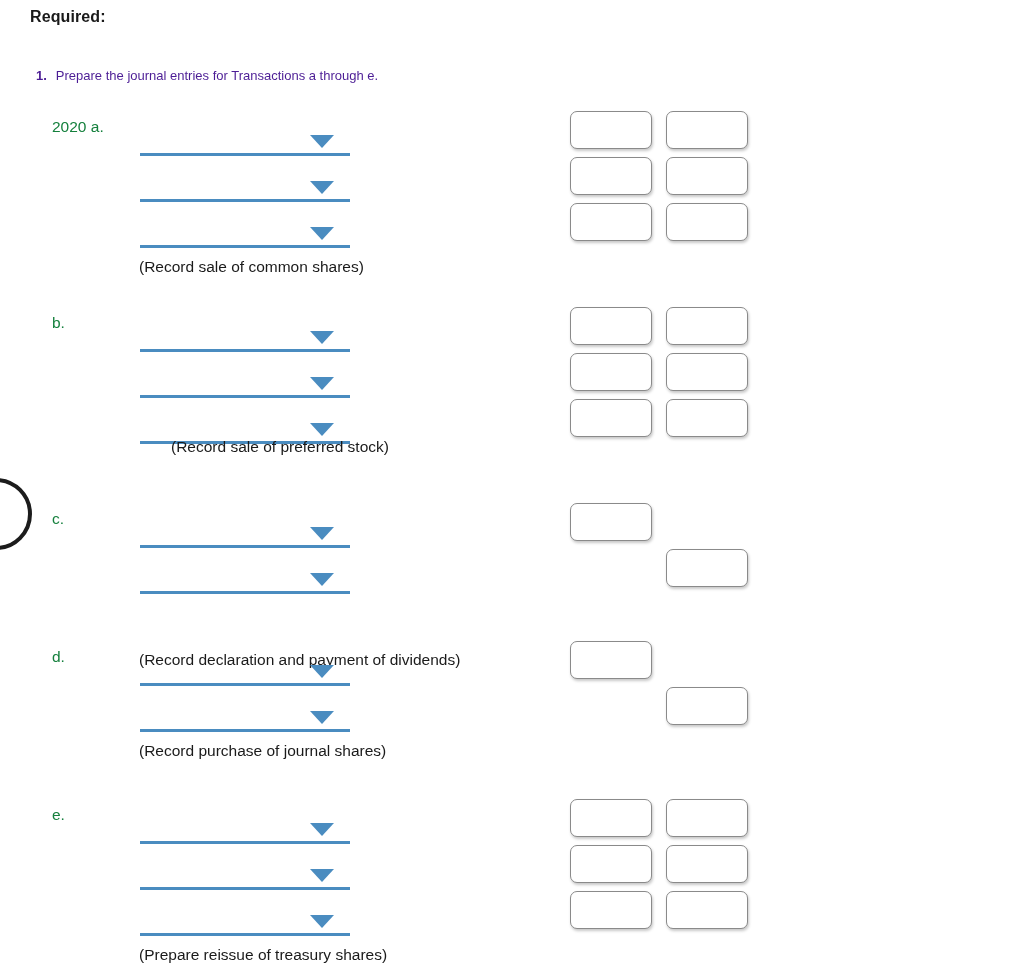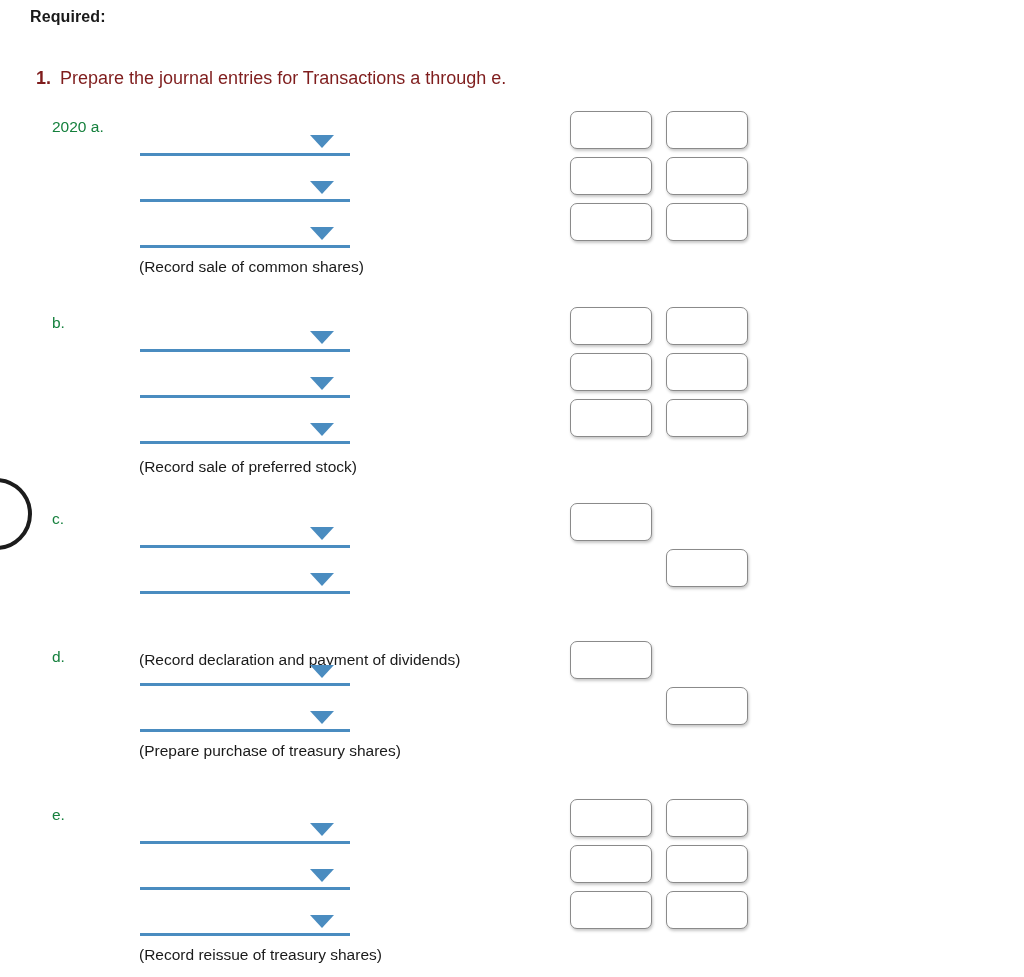--- a/index.html
+++ b/index.html
@@ -30,22 +30,22 @@
     font-size: 16px;
     font-weight: bold;
     letter-spacing: .1px;
     color: #1a1a1a;
   }
 
   .task-line {
     position: absolute;
     left: 36px;
     top: 68px;
-    font-size: 18px;
-    color: #7f1d1d;
+    font-size: 13px;
+    color: #4c1d95;
     white-space: nowrap;
   }
   .task-num {
     font-weight: bold;
     margin-right: 9px;
   }
 
   
   .entry {
     position: absolute;
@@ -154,21 +154,21 @@
         <div class="amt-box col-debit" style="top: 93px;"></div>
         <div class="amt-box col-credit" style="top: 93px;"></div>
       </div>
       <div class="entry" style="top: 306px;">
         <div class="entry-label no-year" style="top: 8px;">b.</div>
         <div class="dd-col">
           <div class="dropdown"><span></span><span class="caret"></span></div>
           <div class="dropdown"><span></span><span class="caret"></span></div>
           <div class="dropdown"><span></span><span class="caret"></span></div>
         </div>
-        <div class="record-note" style="top: 152px;">(Record sale of preferred stock)</div>
+        <div class="record-note" style="top: 132px; margin-left: 32px;">(Record sale of preferred stock)</div>
         <div class="amt-box col-debit" style="top: 1px;"></div>
         <div class="amt-box col-credit" style="top: 1px;"></div>
         <div class="amt-box col-debit" style="top: 47px;"></div>
         <div class="amt-box col-credit" style="top: 47px;"></div>
         <div class="amt-box col-debit" style="top: 93px;"></div>
         <div class="amt-box col-credit" style="top: 93px;"></div>
       </div>
       <div class="entry" style="top: 502px;">
         <div class="entry-label no-year" style="top: 8px;">c.</div>
         <div class="dd-col">
@@ -178,32 +178,32 @@
         <div class="record-note" style="top: 102px; margin-top: 47px;">(Record declaration and payment of dividends)</div>
         <div class="amt-box col-debit" style="top: 1px;"></div>
         <div class="amt-box col-credit" style="top: 47px;"></div>
       </div>
       <div class="entry" style="top: 640px;">
         <div class="entry-label no-year" style="top: 8px;">d.</div>
         <div class="dd-col">
           <div class="dropdown"><span></span><span class="caret"></span></div>
           <div class="dropdown"><span></span><span class="caret"></span></div>
         </div>
-        <div class="record-note" style="top: 102px;">(Prepare purchase of treasury shares)</div>
+        <div class="record-note" style="top: 102px;">(Record purchase of journal shares)</div>
         <div class="amt-box col-debit" style="top: 1px;"></div>
         <div class="amt-box col-credit" style="top: 47px;"></div>
       </div>
       <div class="entry" style="top: 798px;">
         <div class="entry-label no-year" style="top: 8px;">e.</div>
         <div class="dd-col">
           <div class="dropdown"><span></span><span class="caret"></span></div>
           <div class="dropdown"><span></span><span class="caret"></span></div>
           <div class="dropdown"><span></span><span class="caret"></span></div>
         </div>
-        <div class="record-note" style="top: 148px;">(Record reissue of treasury shares)</div>
+        <div class="record-note" style="top: 148px;">(Prepare reissue of treasury shares)</div>
         <div class="amt-box col-debit" style="top: 1px;"></div>
         <div class="amt-box col-credit" style="top: 1px;"></div>
         <div class="amt-box col-debit" style="top: 47px;"></div>
         <div class="amt-box col-credit" style="top: 47px;"></div>
         <div class="amt-box col-debit" style="top: 93px;"></div>
         <div class="amt-box col-credit" style="top: 93px;"></div>
       </div>
     </div>
 
 </div>

